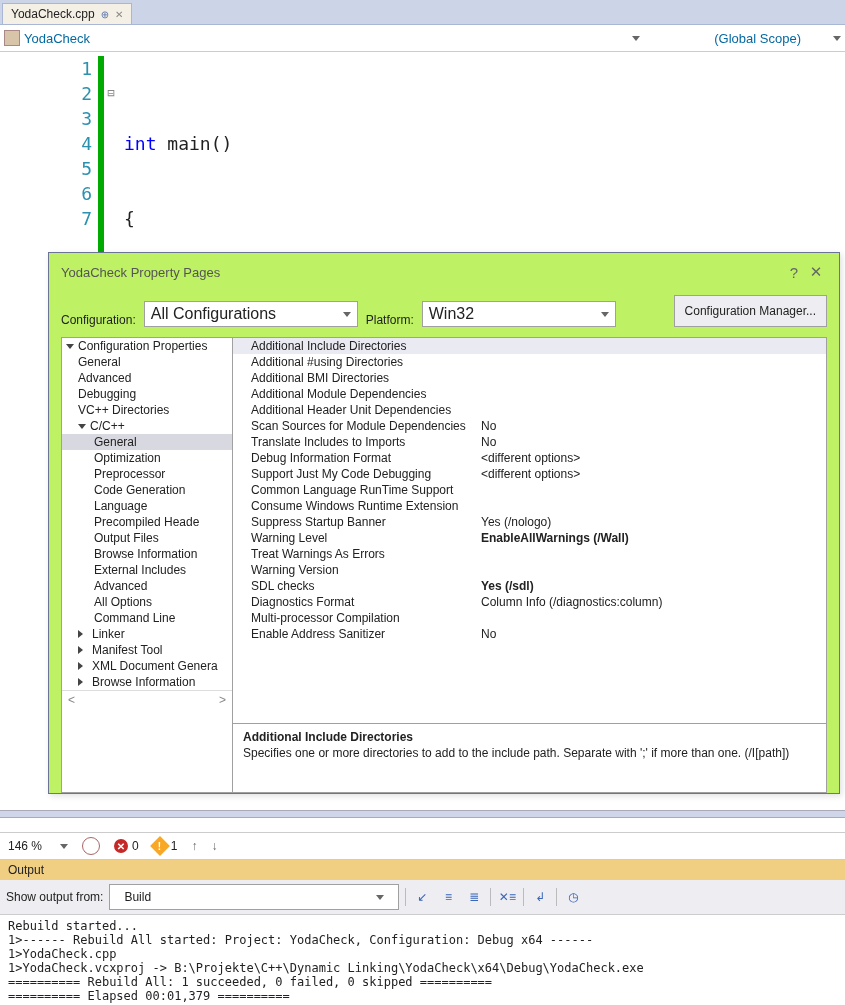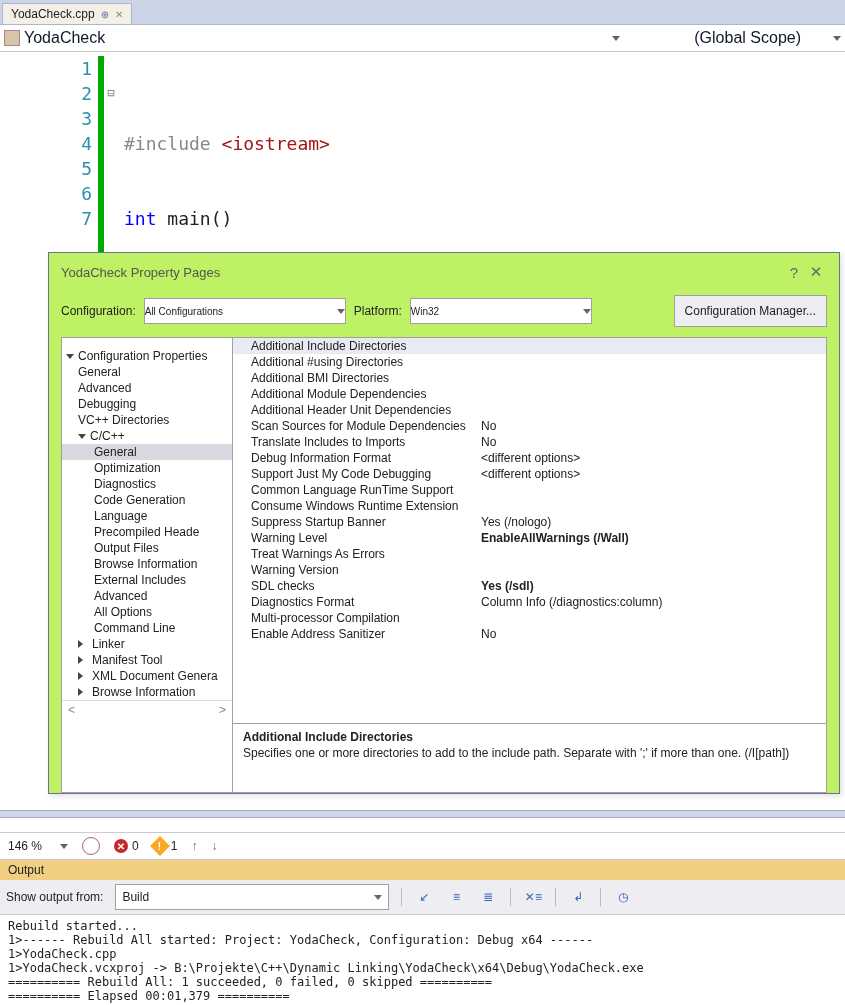--- a/index.html
+++ b/index.html
@@ -2,46 +2,46 @@
 <html><head>
 <meta charset="utf-8">
 <style>
 html,body{margin:0;padding:0;font-family:'Segoe UI',Arial,sans-serif;font-size:12px;background:#fff;color:#222;width:845px}
 .tab-bar{background:#ccd4e8;height:24px;display:flex;align-items:flex-end;border-bottom:1px solid #aab6d6}
 .tab{background:#f5f0e5;padding:3px 8px;font-size:12px;display:flex;align-items:center;gap:6px;border-top:1px solid #aab6d6;border-left:1px solid #aab6d6;border-right:1px solid #aab6d6;margin-left:2px}
 .tab .pin{color:#5a72af;font-size:10px}
 .tab .x{color:#888;font-size:10px}
 .scope-bar{display:flex;align-items:center;height:22px;border-bottom:1px solid #ccc;padding:2px 4px;gap:4px}
 .scope-icon{width:14px;height:14px;display:inline-block;background:#d8c4a8;border:1px solid #a88}
-.scope-dd{color:#0f172a;font-size:16px}
+.scope-dd{color:#0369a1;font-size:13px}
 .scope-right{margin-left:auto;display:flex;align-items:center;gap:28px}
 .dd-arrow{display:inline-block;width:0;height:0;border-left:4px solid transparent;border-right:4px solid transparent;border-top:5px solid #666;margin-left:4px}
 .code-area{display:flex;font-family:Consolas,monospace;font-size:18px;line-height:25px;padding-top:4px;position:relative;height:204px}
 .gutter{text-align:right;color:#2b91af;width:92px;padding-right:6px}
 .change-bar{width:6px;background:#0a0}
 .code{padding-left:6px;white-space:pre;position:relative}
 .collapse{color:#888;width:14px;text-align:center}
 .kw-pp{color:#888}
 .kw-inc{color:#a31515}
 .kw{color:#0000ff}
 .str{color:#a31515}
 .esc{color:#b776fb}
 .squiggle{position:relative}
 .squiggle::after{content:'';position:absolute;left:0;right:0;bottom:-2px;height:3px;background:linear-gradient(135deg,transparent 30%,#0c0 30%,#0c0 50%,transparent 50%,transparent 80%,#0c0 80%);background-size:6px 3px}
 .hl-line{background:#f5f5f0;position:absolute;left:0;right:0;height:25px;z-index:-1}
 .dialog{position:absolute;left:48px;top:252px;width:790px;height:540px;background:#bef264;border:1px solid #6b7496;box-shadow:2px 2px 6px rgba(0,0,0,0.12);display:flex;flex-direction:column}
 .dialog-title{padding:10px 12px;color:#555;font-size:13px;display:flex;align-items:center}
 .dialog-title .spacer{flex:1}
 .dialog-title .qmark,.dialog-title .close{width:22px;text-align:center;color:#666;font-size:15px}
-.dialog-top{display:flex;align-items:center;padding:4px 12px 10px 12px;gap:8px}
-.dd{background:#fff;border:1px solid #a0a0a0;padding:2px 0;font-size:10px;display:flex;align-items:center;height:20px}
+.dialog-top{display:flex;align-items:flex-end;padding:4px 12px 10px 12px;gap:8px}
+.dd{background:#fff;border:1px solid #a0a0a0;padding:2px 6px;font-size:16px;display:flex;align-items:center;height:20px}
 .btn{background:#eeeef2;border:1px solid #a0a0a0;padding:3px 10px;font-size:12px;height:24px;display:flex;align-items:center;justify-content:center}
 .btn.primary{background:#e8e8ec}
 .dialog-body{display:flex;flex:1;margin:0 12px;border:1px solid #a0a0a0;overflow:hidden}
-.tree{width:170px;border-right:1px solid #a0a0a0;background:#fff;overflow:hidden;font-size:12px;padding-top:10px}
+.tree{width:170px;border-right:1px solid #a0a0a0;background:#fff;overflow:hidden;font-size:12px;padding-top:0}
 .tree-row{padding:1px 4px;white-space:nowrap;display:flex;align-items:center;gap:2px}
 .tree-row.l1{padding-left:16px}
 .tree-row.l2{padding-left:32px}
 .tree-row.sel{background:#d8d8e0}
 .tri{display:inline-block;width:0;height:0;border-left:4px solid transparent;border-right:4px solid transparent;border-top:5px solid #444;margin-right:2px}
 .tri.right{border-top:4px solid transparent;border-bottom:4px solid transparent;border-left:5px solid #444;margin-right:3px}
 .tree-scroll{display:flex;justify-content:space-between;padding:2px 6px;border-top:1px solid #ddd;color:#888}
 .props{flex:1;display:flex;flex-direction:column;background:#fff}
 .prop-grid{flex:1;overflow:auto}
 .prop-row{display:flex;font-size:12px;padding:1px 0}
@@ -55,22 +55,22 @@
 .dialog-btns .btn{width:76px;justify-content:center}
 .dialog-btns .btn.disabled{color:#aaa}
 .status-bar{position:absolute;left:0;top:832px;right:0;display:flex;align-items:center;gap:14px;padding:2px 8px;height:22px;border-top:1px solid #ccc;border-bottom:1px solid #ccc;background:#fff;font-size:12px;z-index:0}
 .err-ico{display:inline-flex;align-items:center;justify-content:center;width:14px;height:14px;border-radius:50%;color:#fff;font-size:10px;font-weight:bold}
 .err-ico.red{background:#c62828}
 .err-ico.yel{background:#f9a825;border-radius:0;transform:rotate(45deg)}
 .err-ico.yel span{transform:rotate(-45deg)}
 .arrow-ico{color:#666}
 .output-panel{position:absolute;left:0;top:860px;right:0;bottom:0}
 .output-hdr{background:#f0cf83;padding:3px 8px;font-size:12px}
-.output-tools{display:flex;align-items:center;gap:12px;padding:4px 6px;border-bottom:1px solid #ccc;background:#eeeef2}
-.output-dd{background:#fff;border:1px solid #a0a0a0;padding:2px 6px;width:260px;height:20px;display:flex;align-items:center}
+.output-tools{display:flex;align-items:center;gap:6px;padding:4px 6px;border-bottom:1px solid #ccc;background:#eeeef2}
+.output-dd{background:#fff;border:1px solid #a0a0a0;padding:2px 14px;width:260px;height:20px;display:flex;align-items:center}
 .tool-ico{width:20px;text-align:center;color:#3a66b8}
 .sep{width:1px;height:18px;background:#bbb}
 .output-text{font-family:Consolas,monospace;font-size:12px;padding:4px 8px;white-space:pre;color:#222;background:#fff}
 .splitter{position:absolute;left:0;right:0;top:810px;height:6px;background:#d0d6ea;border-top:1px solid #aab;border-bottom:1px solid #aab}
 .brain-ico{width:16px;height:16px;border:1px solid #a66;border-radius:50%;display:inline-block}
 </style>
 </head>
 <body>
 
 <div class="tab-bar">
@@ -102,21 +102,20 @@
       <div>6</div>
       <div>7</div>
   </div>
   <div class="change-bar"></div>
   <div class="collapse">
     <div>&nbsp;</div>
       <div style="font-size:12px;color:#888">⊟</div>
   </div>
   <div class="code">
     <div class="hl-line" style="top:125px"></div>
-    <div><span class="kw-pp">#include </span><span class="kw-inc">&lt;iostream&gt;</span></div>
     <div><span class="kw">int</span> main()</div>
     <div>{</div>
     <div>    <span class="kw">int</span> <span style="color:#888">a</span> = 2;</div>
     <div>    <span class="kw">if</span> (<span class="squiggle">a=3</span>)</div>
     <div>        std::cout &lt;&lt; <span class="str">"Avoid this!</span><span class="esc">\n</span><span class="str">"</span>;</div>
     <div>}</div>
   </div>
 </div>
 
 <div class="dialog">
@@ -154,21 +153,21 @@
           <div class="tree-row l1">  Debugging</div>
           <div class="tree-row l1">  VC++ Directories</div>
         </div>
       <div class="tree-row l1">
           <span class="tri"></span>
           <span>C/C++</span>
         </div>
       <div id="tree-cpp-items">
           <div class="tree-row l2 sel">  General</div>
           <div class="tree-row l2">  Optimization</div>
-          <div class="tree-row l2">  Diagnostics</div>
+          <div class="tree-row l2">  Preprocessor</div>
           <div class="tree-row l2">  Code Generation</div>
           <div class="tree-row l2">  Language</div>
           <div class="tree-row l2">  Precompiled Heade</div>
           <div class="tree-row l2">  Output Files</div>
           <div class="tree-row l2">  Browse Information</div>
           <div class="tree-row l2">  External Includes</div>
           <div class="tree-row l2">  Advanced</div>
           <div class="tree-row l2">  All Options</div>
           <div class="tree-row l2">  Command Line</div>
         </div>

